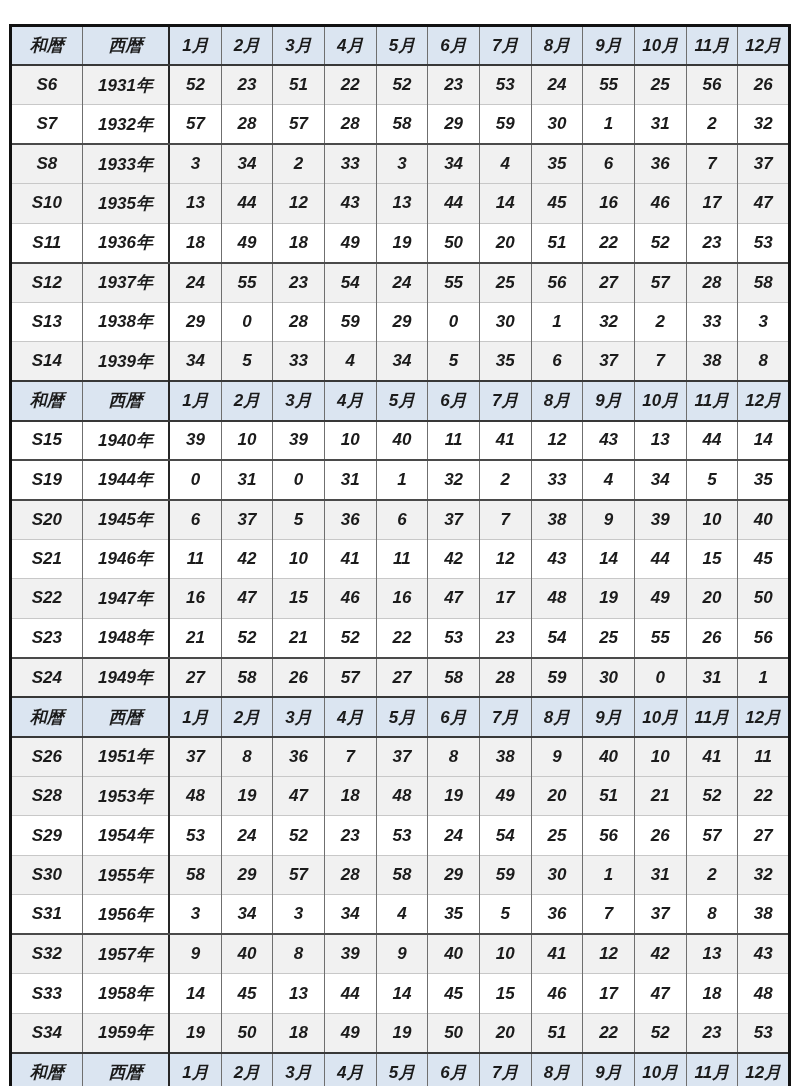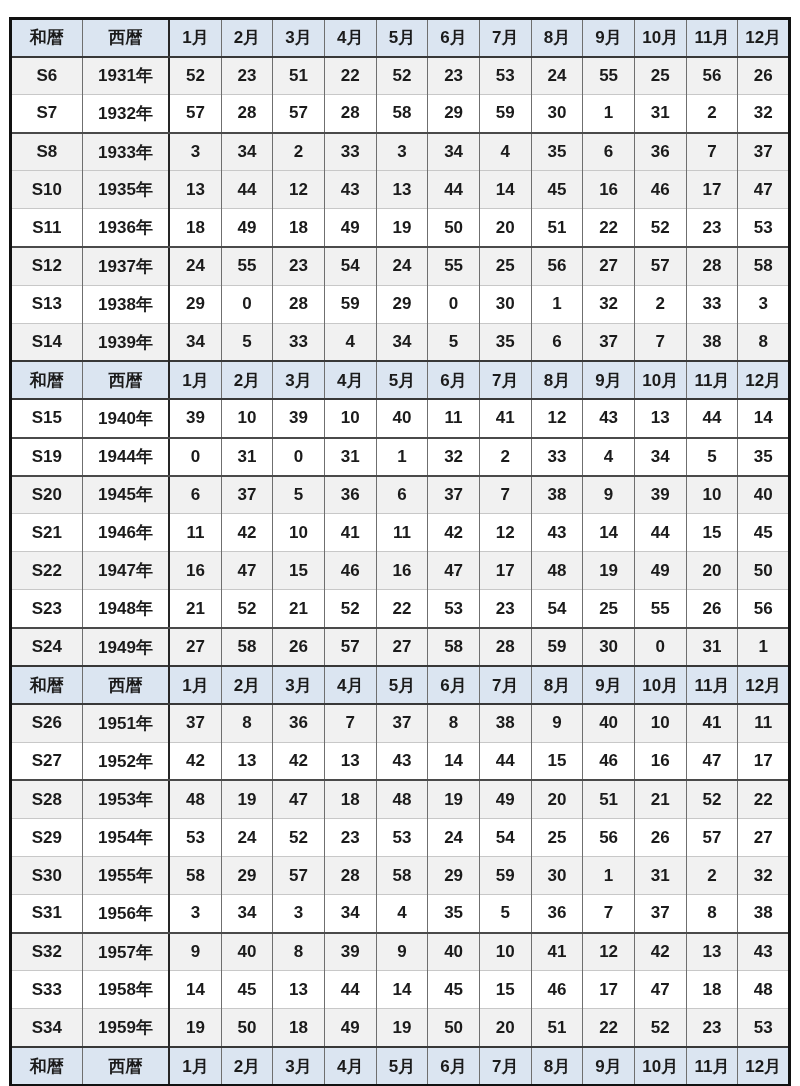--- a/index.html
+++ b/index.html
@@ -14,22 +14,23 @@
   }
   html,body{margin:0;padding:0;background:#ffffff;}
   body{
     font-family:"Liberation Sans","DejaVu Sans",sans-serif;
     -webkit-font-smoothing:antialiased;
   }
   .wrap{
     width:800px;
     height:1086px;
     box-sizing:border-box;
-    padding:17px 9px 8px 9px;
+    padding:24px 9px 8px 9px;
     background:#ffffff;
+    font-style:italic;
   }
   table{
     width:100%;
     height:1070px;
     border-collapse:collapse;
     border:3px solid var(--border-outer);
     table-layout:fixed;
   }
   col.c-era{width:9.2%;}
   col.c-year{width:11.2%;}
@@ -365,36 +366,20 @@
           <td>7</td>
           <td>37</td>
           <td>8</td>
           <td>38</td>
           <td>9</td>
           <td>40</td>
           <td>10</td>
           <td>41</td>
           <td>11</td>
         </tr>
-        <tr class="data-row thick">
-          <td>S27</td>
-          <td>1952年</td>
-          <td>42</td>
-          <td>13</td>
-          <td>42</td>
-          <td>13</td>
-          <td>43</td>
-          <td>14</td>
-          <td>44</td>
-          <td>15</td>
-          <td>46</td>
-          <td>16</td>
-          <td>47</td>
-          <td>17</td>
-        </tr>
         <tr class="data-row stripe">
           <td>S28</td>
           <td>1953年</td>
           <td>48</td>
           <td>19</td>
           <td>47</td>
           <td>18</td>
           <td>48</td>
           <td>19</td>
           <td>49</td>

